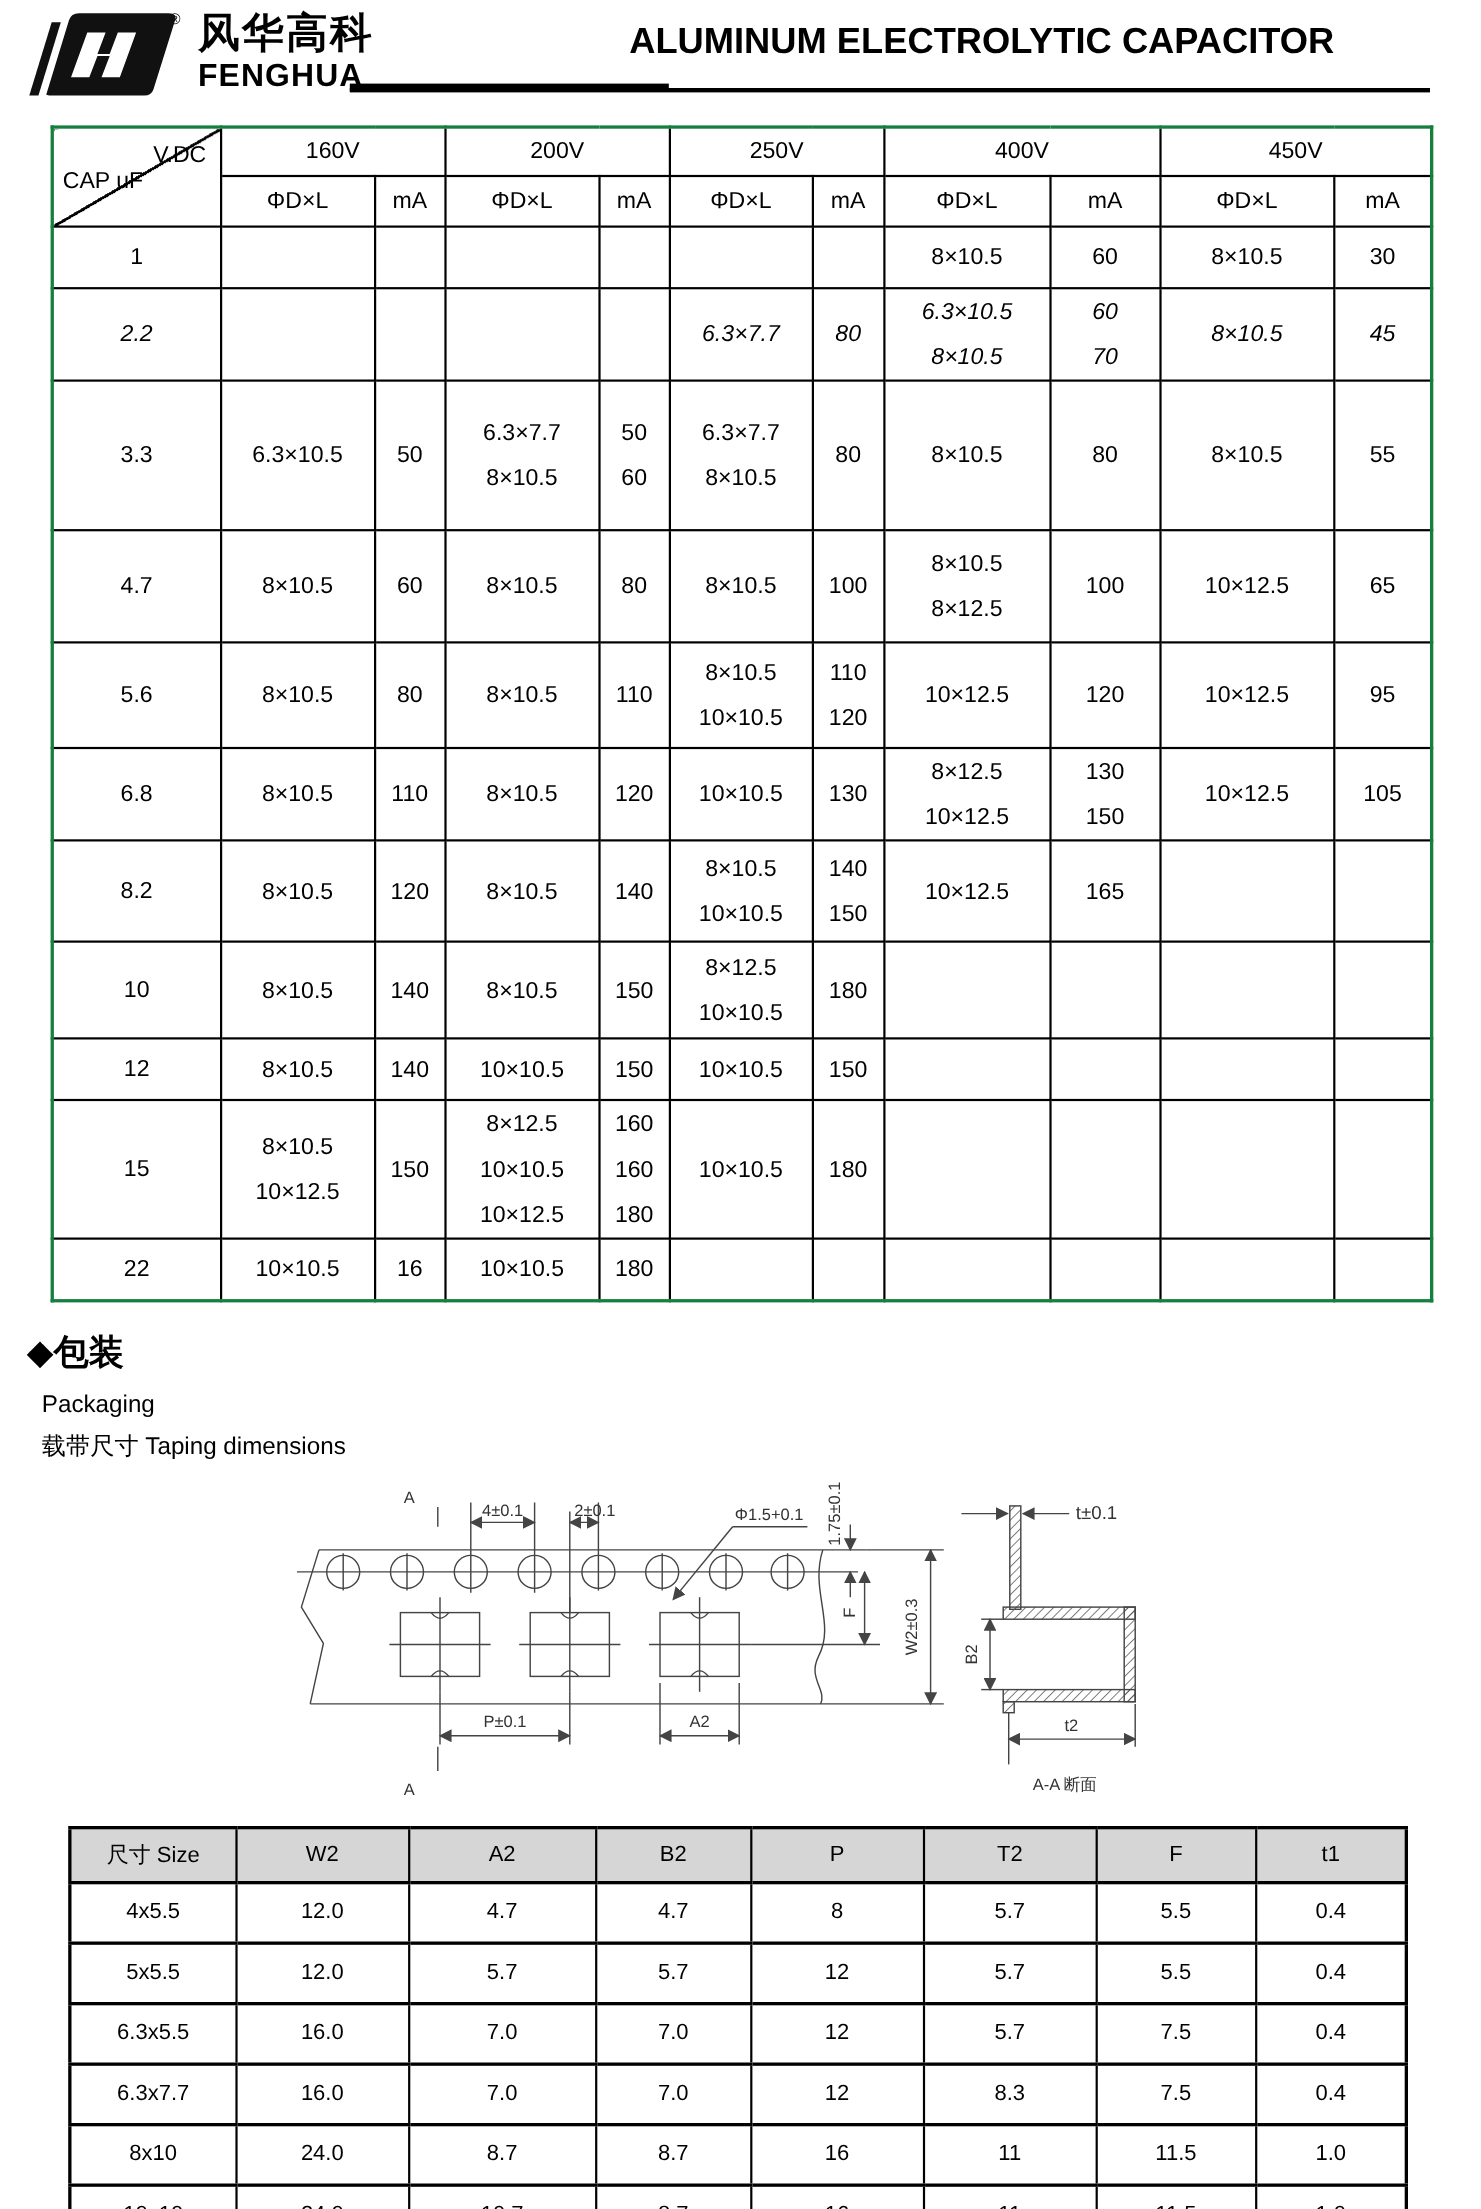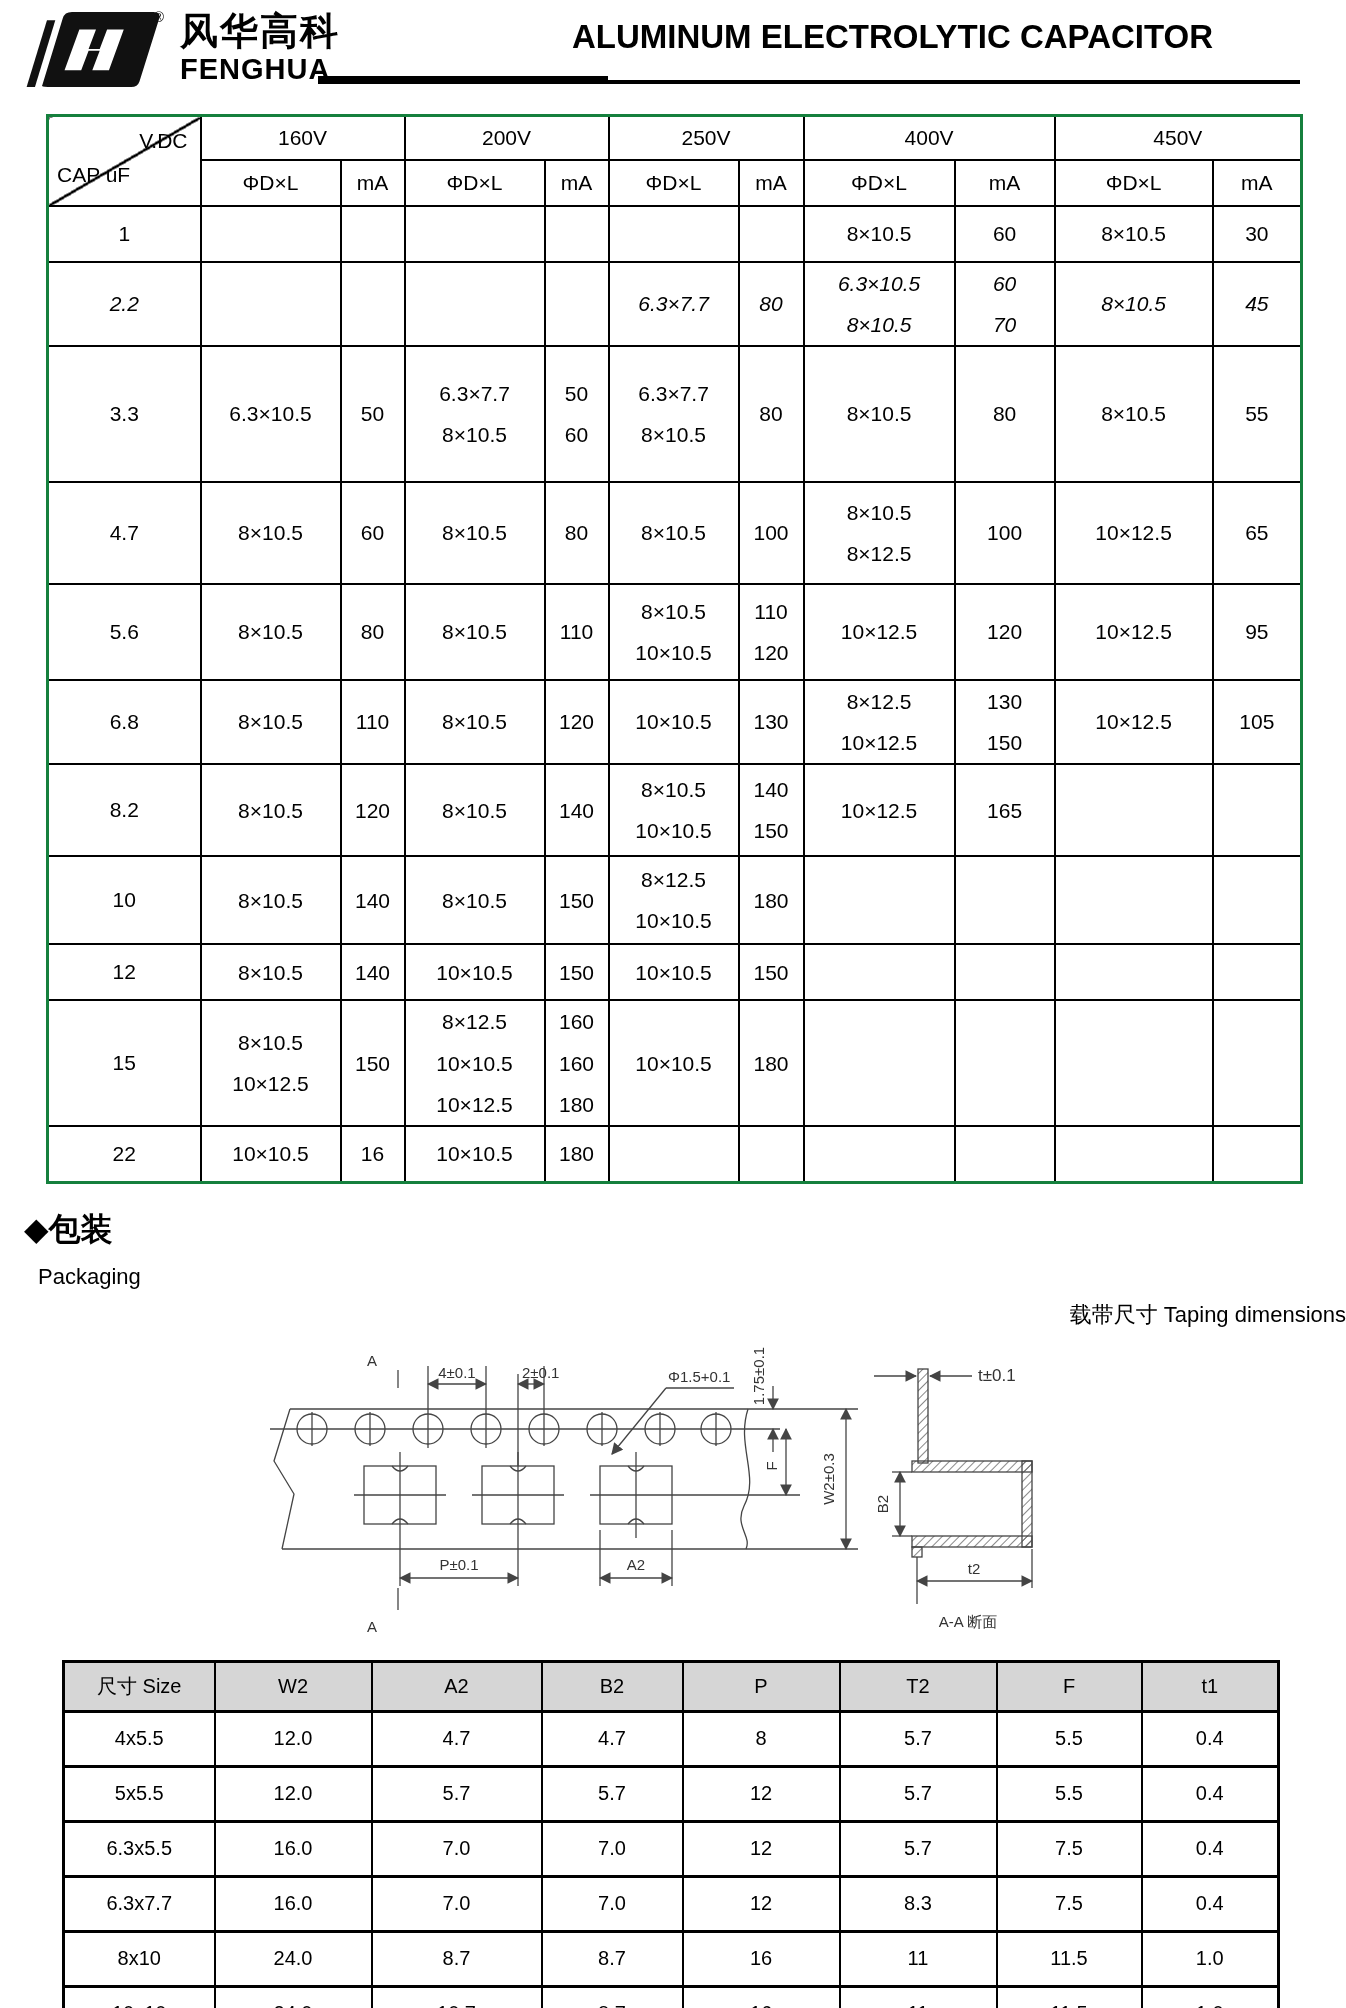--- a/index.html
+++ b/index.html
@@ -29,25 +29,25 @@
   tr.hs  { height:46px; }
   tr.r56 { height:56px; }  tr.r96 { height:80px;font-style:italic; }  tr.r116{ height:136px; }
   tr.r104{ height:102px; } tr.r98 { height:96px; }  tr.r92 { height:66px; }
   tr.r94 { height:92px; }  tr.r90 { height:88px; }  tr.r130{ height:126px; }
   tr.r58 { height:56px; }
   td.corner { position:relative;
     background:linear-gradient(to bottom right,
       transparent calc(50% - 1.3px), #000 calc(50% - 1.3px),
       #000 calc(50% + 1.3px), transparent calc(50% + 1.3px)); }
   td.corner .vdc   { position:absolute; top:12px; right:12px; }
-  td.corner .capuf { position:absolute; bottom:18px; left:8px; }
+  td.corner .capuf { position:absolute; bottom:28px; left:8px; }
   
   .pk-h1 { margin:24px 0 0 24px; font-size:32px; font-weight:bold; }
   .pk-h2 { margin:12px 0 0 38px; font-size:22px; }
-  .pk-h3 { margin:10px 0 0 38px; font-size:22px;text-align:right; }
+  .pk-h3 { margin:10px 0 0 38px; font-size:22px; }
   
   .draw-wrap { margin:6px 0 0 268px; }
   .draw-wrap svg { display:block; }
   
   table.t2 { border-collapse:collapse; table-layout:fixed; width:1215px;
              margin:24px 0 0 62px; border:3px solid #000; }
   table.t2 td { border:2px solid #000; border-top-width:3px; border-bottom-width:3px;
                 text-align:center; vertical-align:middle; font-size:20px; height:55px; }
   table.t2 tr.h2 td { background:#d6d6d6; height:50px; }
 </style>

